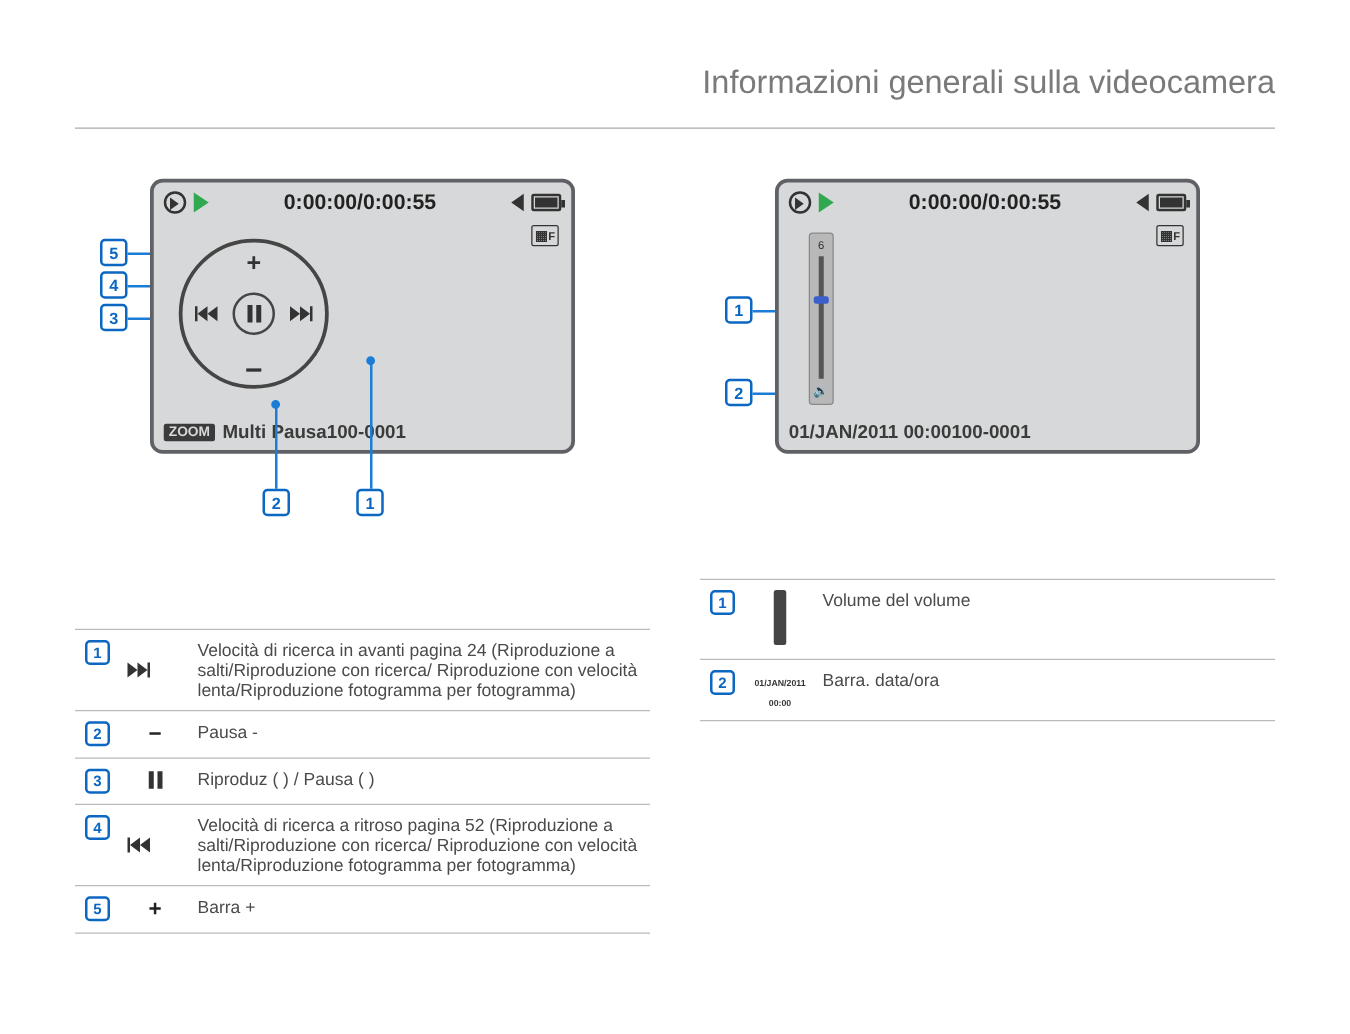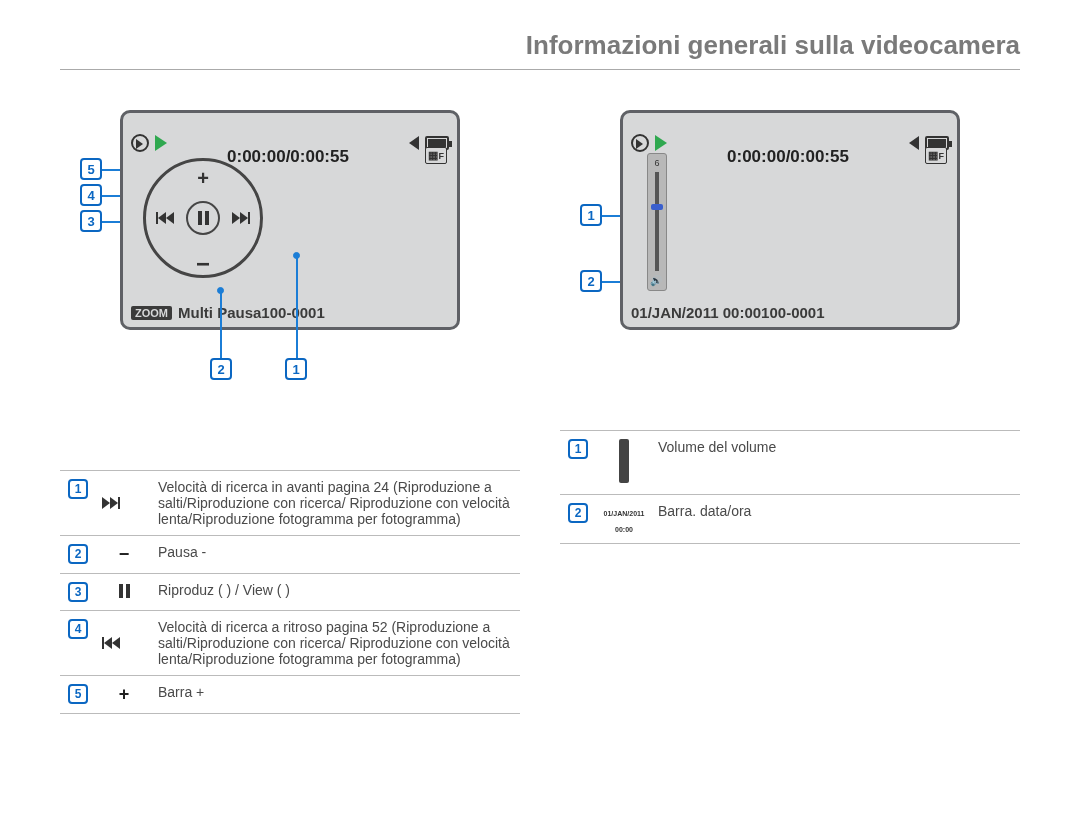--- a/index.html
+++ b/index.html
@@ -9,24 +9,25 @@
     background: #fff;
     font-family: Arial, Helvetica, sans-serif;
     color: #333;
     position: relative;
     padding: 30px 60px;
   }
   .page-title {
     text-align: right;
     font-size: 26px;
     color: #7a7a7a;
-    font-weight: 700;
-    padding-bottom: 8px;
+    font-weight: 400;
+    padding-bottom: 21px;
     border-bottom: 1px solid #aaa;
     margin-bottom: 40px;
+    margin-top: 20px;
   }
   .two-col {
     display: flex;
     gap: 40px;
   }
   .col { flex: 1; position: relative; }
   .screen {
     width: 340px;
     height: 220px;
     background: #d7d8d9;
@@ -47,21 +48,20 @@
   .topbar .left-icons, .topbar .right-icons { display:flex; align-items:center; gap:6px;}
   .ic {
     display:inline-block; width:20px; height:16px;
   }
   .play-tri {
     width:0;height:0;border-left:12px solid #2fa84f;border-top:8px solid transparent;border-bottom:8px solid transparent;
   }
   .timecode {
     font-weight: bold; color: #222; font-size: 17px;
     font-family: Arial, sans-serif;
-    margin-top: 28px;
   }
   .batt {
     width:24px;height:14px;border:2px solid #333;border-radius:2px;position:relative;
   }
   .batt::after{content:"";position:absolute;right:-5px;top:3px;width:3px;height:6px;background:#333;}
   .batt .fill{position:absolute;inset:1px;background:#333;}
   .back-arr {
     width:0;height:0;border-right:10px solid #333;border-top:7px solid transparent;border-bottom:7px solid transparent;
   }
   .cf-icon {
@@ -251,21 +251,21 @@
         <td class="num-cell"><span class="inner-num">2</span></td>
         <td class="icon-cell"><span class="icon-bold">−</span></td>
         <td>Pausa -</td>
       </tr>
       <tr>
         <td class="num-cell"><span class="inner-num">3</span></td>
         <td class="icon-cell"><span class="pause-bars" style="display:inline-flex;">
                 <span></span>
                 <span></span>
               </span></td>
-        <td>Riproduz ( ) / View ( )</td>
+        <td>Riproduz ( ) / Pausa ( )</td>
       </tr>
       <tr>
         <td class="num-cell"><span class="inner-num">4</span></td>
         <td class="icon-cell">
               <span class="rw-icon">
                 <span class="bar"></span>
                 <span class="tri l"></span>
                 <span class="tri l"></span>
               </span>
             </td>

